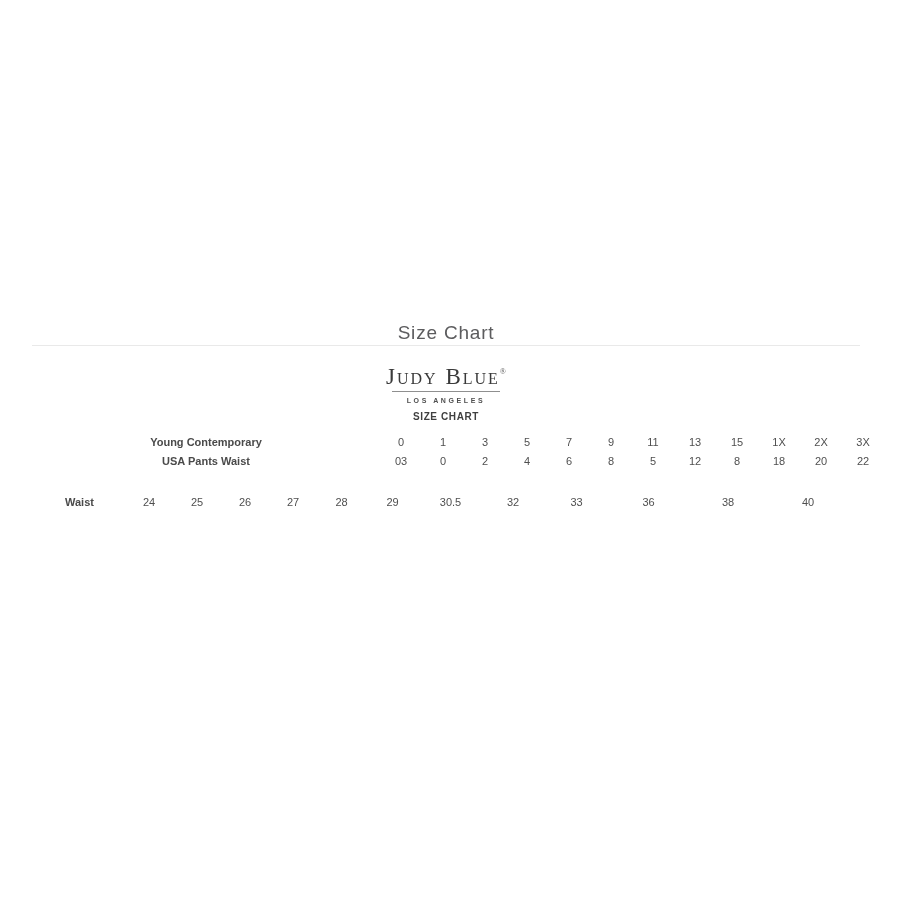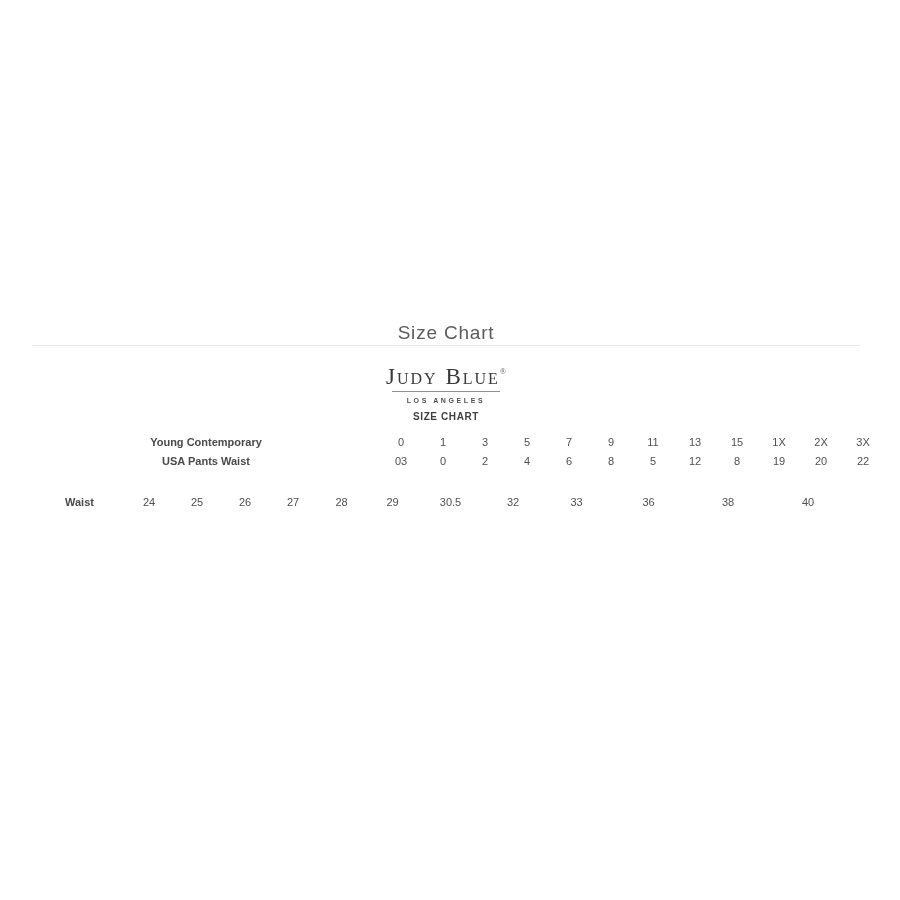--- a/index.html
+++ b/index.html
@@ -150,21 +150,21 @@
       <td class="lbl">USA Pants Waist</td>
       <td>03</td>
       <td>0</td>
       <td>2</td>
       <td>4</td>
       <td>6</td>
       <td>8</td>
       <td>5</td>
       <td>12</td>
       <td>8</td>
-      <td>19</td>
+      <td>18</td>
       <td>20</td>
       <td>22</td>
     </tr>
   </tbody>
     </table>
 
   <table class="meas-table">
     <colgroup>
       <col style="width:93px">
       <col style="width:48px">

